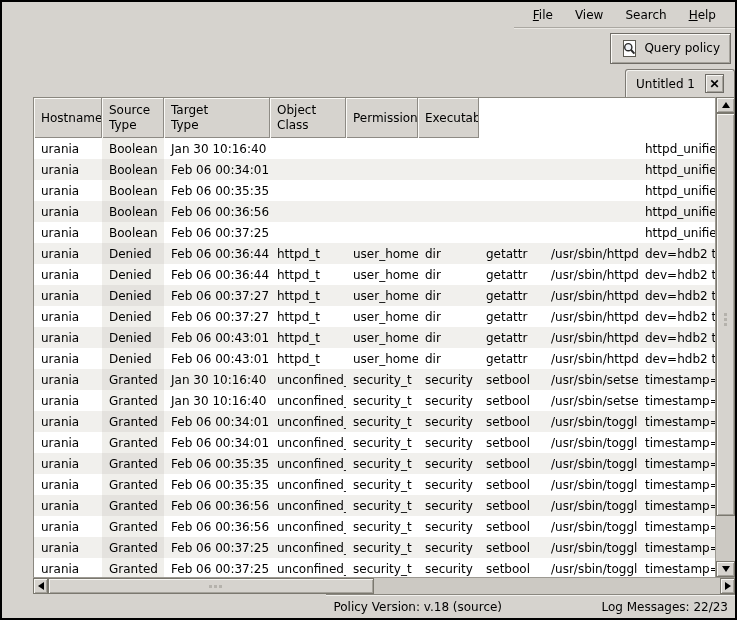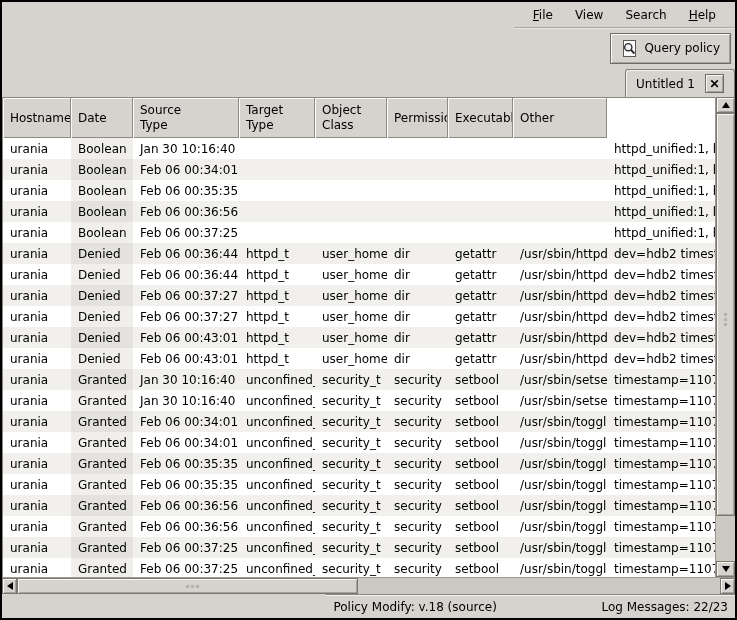--- a/index.html
+++ b/index.html
@@ -30,21 +30,21 @@
     background:#d6d3ce;border:1px solid #7d7a74;border-bottom:none;
     border-radius:3px 3px 0 0;box-shadow:inset 1px 1px 0 #f4f3f0;
   }
   .tab-close{
     width:19px;height:19px;display:flex;align-items:center;justify-content:center;
     background:#d6d3ce;border:1px solid #6f6c66;
     box-shadow:inset 1px 1px 0 #f8f7f4,inset -1px -1px 0 #a5a29b;
     font-weight:bold;font-size:12px;padding:0;cursor:default;
   }
   
-  .main{flex:1;display:flex;flex-direction:column;min-height:0;}
+  .main{flex:1;display:flex;flex-direction:column;min-height:0;padding-left:31px;}
   .table-wrap{flex:1;display:flex;min-height:0;}
   .table-frame{flex:1;min-width:0;border-left:1px solid #8a877f;border-top:1px solid #8a877f;background:#fff;overflow:hidden;display:flex;flex-direction:column;}
   .grid{display:grid;grid-template-columns:68px 62px 106px 76px 72px 61px 65px 94px minmax(0,1fr);}
   .thead{flex:0 0 40px;}
   .th{
     background:#d6d3ce;display:flex;align-items:center;gap:7px;padding-left:7px;
     border-right:1px solid #8e8b85;overflow:hidden;
     box-shadow:inset 1px 1px 0 #fbfaf7,inset 0 -1px 0 #8e8b85;
     cursor:default;
   }
@@ -112,42 +112,36 @@
   </div>
 
   <div class="main">
     <div class="table-wrap">
       <div class="table-frame">
         <div class="thead grid" id="thead">
             <div class="th">
               <span class="lbl">Hostname</span>
             </div>
             <div class="th">
-              <span class="lbl">Date</span>
-            </div>
-            <div class="th">
               <span class="lbl">Source
 Type</span>
             </div>
             <div class="th">
               <span class="lbl">Target
 Type</span>
             </div>
             <div class="th">
               <span class="lbl">Object
 Class</span>
             </div>
             <div class="th">
               <span class="lbl">Permission</span>
             </div>
             <div class="th">
               <span class="lbl">Executable</span>
-            </div>
-            <div class="th">
-              <span class="lbl">Other</span>
             </div>
           </div>
         <div class="tbody" id="tbody">
             <div class="tr grid">
               <div class="td">urania</div>
               <div class="td sorted">Boolean</div>
               <div class="td">Jan 30 10:16:40</div>
               <div class="td"></div>
               <div class="td"></div>
               <div class="td"></div>
@@ -400,17 +394,17 @@
             <span class="grip-h"></span>
           </div>
       </div>
       <button class="sbtn">
           <span class="arr arr-right"></span>
         </button>
     </div>
   </div>
 
   <div class="statusbar">
-    <span class="sb-left">Policy Modify: v.18 (source)</span>
+    <span class="sb-left">Policy Version: v.18 (source)</span>
     <span class="sb-mid">Log Messages: 22/23</span>
   </div>
 
 </div>
 
 </body></html>

